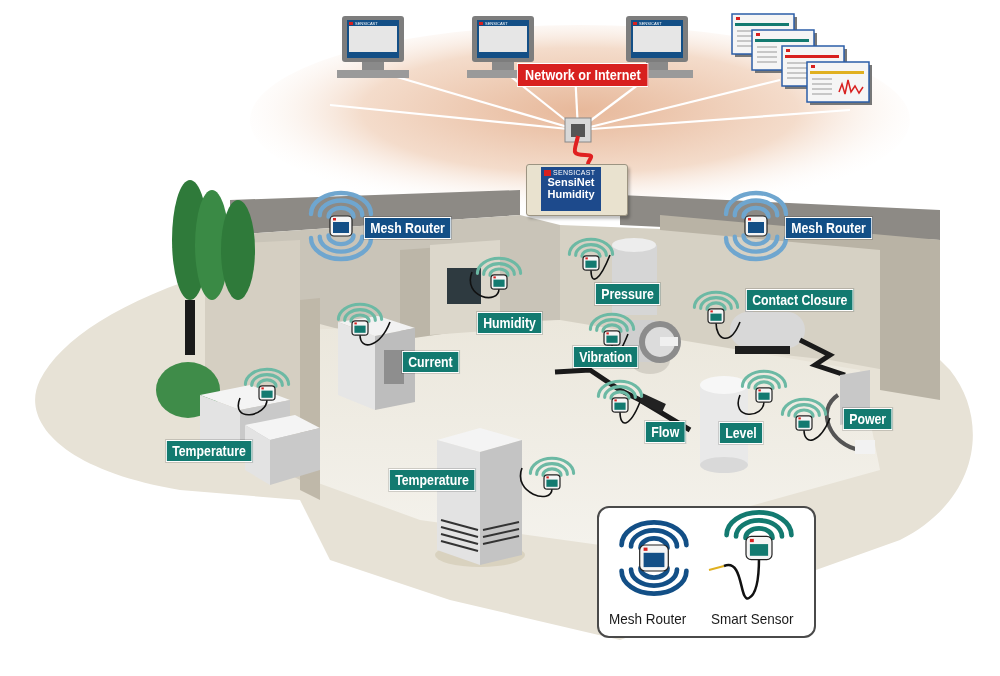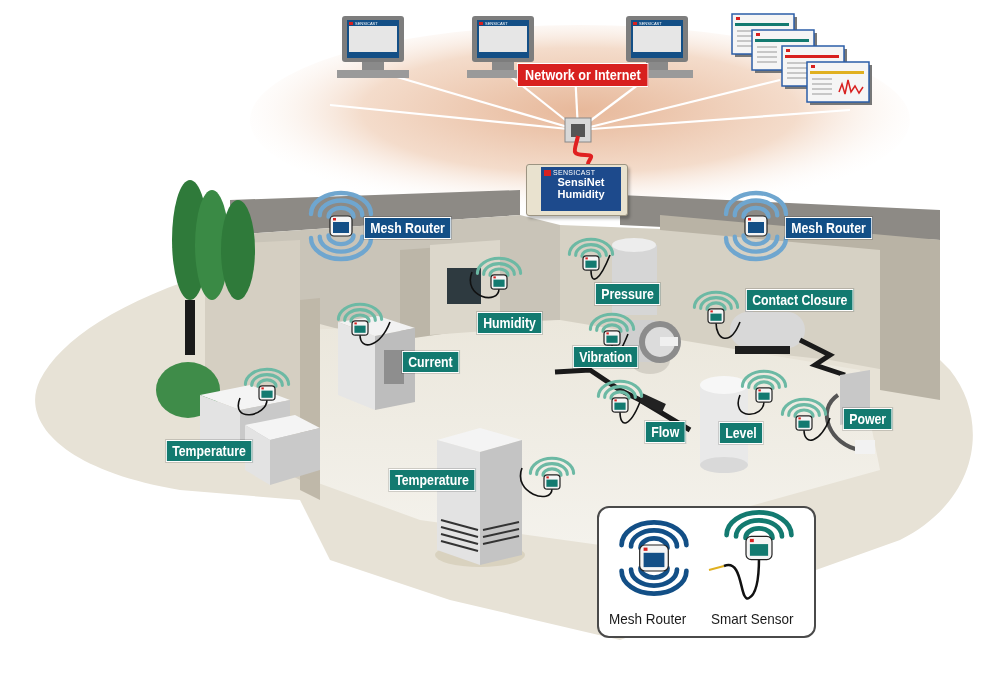--- a/index.html
+++ b/index.html
@@ -3,21 +3,21 @@
 <meta charset="utf-8">
 <style>
   html,body{margin:0;padding:0;background:#ffffff;}
   #stage{position:relative;width:1000px;height:676px;overflow:hidden;font-family:"Liberation Sans",sans-serif;background:#ffffff;}
   #scene{position:absolute;left:0;top:0;}
   .label{position:absolute;color:#ffffff;font-weight:bold;font-size:14px;line-height:20px;padding:0 6px;white-space:nowrap;border:1px solid #ffffff;box-shadow:0 0 0 1px rgba(0,0,0,0.15);transform:scaleX(0.88);transform-origin:left center;}
   .label.teal{background:#137a70;}
   .label.blue{background:#134f86;}
   .net-label{position:absolute;background:#d8201f;color:#fff;font-weight:bold;font-size:14px;line-height:22px;padding:0 8px;white-space:nowrap;border:1px solid #fff;transform:scaleX(0.9);transform-origin:left center;}
   .gw{position:absolute;left:526px;top:164px;width:100px;height:50px;background:#e9e2cf;border:1px solid #9c9482;border-radius:3px;box-shadow:2px 3px 3px rgba(0,0,0,0.25);}
-  .gw-screen{position:absolute;left:14px;top:2px;width:80px;height:44px;background:#1d4a8c;color:#fff;text-align:center;}
+  .gw-screen{position:absolute;left:14px;top:2px;width:60px;height:44px;background:#1d4a8c;color:#fff;text-align:center;}
   .gw-brand{font-size:7px;text-align:left;padding:2px 3px 0;letter-spacing:0.3px;}
   .gw-brand b{display:inline-block;width:7px;height:6px;background:#d8201f;margin-right:2px;vertical-align:middle;}
   .gw-title{font-weight:bold;font-size:11px;line-height:12px;}
   .legend{position:absolute;left:597px;top:506px;width:215px;height:128px;background:#ffffff;border:2px solid #4a4a4a;border-radius:12px;}
   .legend-text{position:absolute;top:102px;font-size:15px;color:#1a1a1a;white-space:nowrap;transform:scaleX(0.9);transform-origin:left center;}
 </style>
 </head>
 <body>
 
 <div id="stage">

